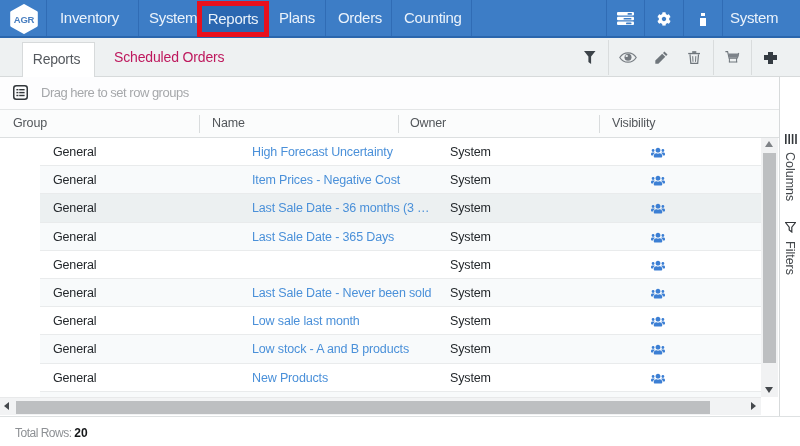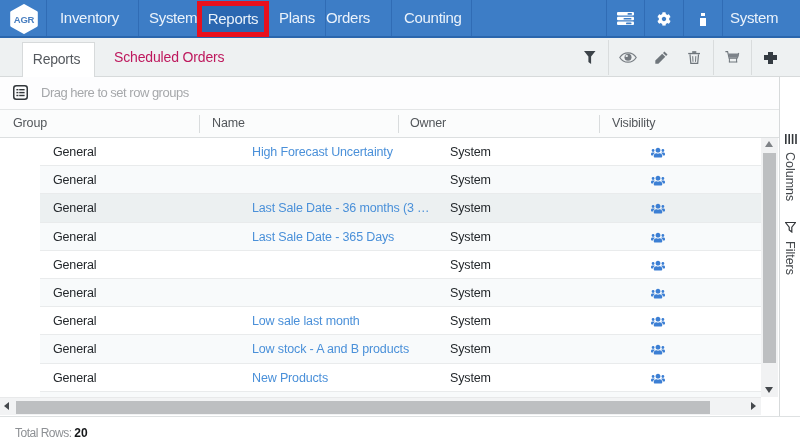--- a/index.html
+++ b/index.html
@@ -85,21 +85,21 @@
     </svg>
     <div class="navsep" style="left:46px;"></div>
     <div class="navtxt" style="left:60px; font-weight:normal;">Inventory</div>
     <div class="navsep" style="left:138px;"></div>
     <div class="navtxt" style="left:149px;">System</div>
     <div id="redbox">
         <span>Reports</span>
       </div>
     <div class="navtxt" style="left:279px;">Plans</div>
     <div class="navsep" style="left:325px;"></div>
-    <div class="navtxt" style="left:326px;">Orders</div>
+    <div class="navtxt" style="left:338px;">Orders</div>
     <div class="navsep" style="left:391px;"></div>
     <div class="navtxt" style="left:404px;">Counting</div>
     <div class="navsep" style="left:471px;"></div>
     <div class="navsep" style="left:606px;"></div>
     <svg class="navicon" style="left:617px; top:12px;" width="17" height="13" viewBox="0 0 17 13">
       <rect x="0" y="0" width="17" height="3.4" rx="1" fill="#fff"></rect>
       <rect x="0" y="4.8" width="17" height="3.4" rx="1" fill="#fff"></rect>
       <rect x="0" y="9.6" width="17" height="3.4" rx="1" fill="#fff"></rect>
       <rect x="10.5" y="1.1" width="4.5" height="1.7" rx="0.85" fill="#3d7dc6"></rect>
       <rect x="6.5" y="5.9" width="8" height="1.7" rx="0.85" fill="#3d7dc6"></rect>
@@ -181,20 +181,21 @@
       <div class="row">
         <div class="cell c1">General</div>
         <div class="cell c2">High Forecast Uncertainty</div>
         <div class="cell c3">System</div>
         <svg style="position:absolute; left:611px; top:9px;" width="14" height="11.2" viewBox="0 0 640 512">
           <path fill="#3c7fd4" d="M96 224c35.3 0 64-28.7 64-64s-28.7-64-64-64-64 28.7-64 64 28.7 64 64 64zm448 0c35.3 0 64-28.7 64-64s-28.7-64-64-64-64 28.7-64 64 28.7 64 64 64zm32 32h-64c-17.6 0-33.5 7.1-45.1 18.6 40.3 22.1 68.9 62 75.1 109.4h66c17.7 0 32-14.3 32-32v-32c0-35.3-28.7-64-64-64zm-256 0c61.9 0 112-50.1 112-112S381.9 32 320 32 208 82.1 208 144s50.1 112 112 112zm76.8 32h-8.3c-20.8 10-43.9 16-68.5 16s-47.6-6-68.5-16h-8.3C179.6 288 128 339.6 128 403.2V432c0 26.5 21.5 48 48 48h288c26.5 0 48-21.5 48-48v-28.8c0-63.6-51.6-115.2-115.2-115.2zm-223.7-13.4C161.5 263.1 145.6 256 128 256H64c-35.3 0-64 28.7-64 64v32c0 17.7 14.3 32 32 32h65.9c6.3-47.4 34.9-87.3 75.2-109.4z"></path>
         </svg>
       </div>
       <div class="row even">
         <div class="cell c1">General</div>
+        <div class="cell c2">Item Prices - Negative Cost</div>
         <div class="cell c3">System</div>
         <svg style="position:absolute; left:611px; top:9px;" width="14" height="11.2" viewBox="0 0 640 512">
           <path fill="#3c7fd4" d="M96 224c35.3 0 64-28.7 64-64s-28.7-64-64-64-64 28.7-64 64 28.7 64 64 64zm448 0c35.3 0 64-28.7 64-64s-28.7-64-64-64-64 28.7-64 64 28.7 64 64 64zm32 32h-64c-17.6 0-33.5 7.1-45.1 18.6 40.3 22.1 68.9 62 75.1 109.4h66c17.7 0 32-14.3 32-32v-32c0-35.3-28.7-64-64-64zm-256 0c61.9 0 112-50.1 112-112S381.9 32 320 32 208 82.1 208 144s50.1 112 112 112zm76.8 32h-8.3c-20.8 10-43.9 16-68.5 16s-47.6-6-68.5-16h-8.3C179.6 288 128 339.6 128 403.2V432c0 26.5 21.5 48 48 48h288c26.5 0 48-21.5 48-48v-28.8c0-63.6-51.6-115.2-115.2-115.2zm-223.7-13.4C161.5 263.1 145.6 256 128 256H64c-35.3 0-64 28.7-64 64v32c0 17.7 14.3 32 32 32h65.9c6.3-47.4 34.9-87.3 75.2-109.4z"></path>
         </svg>
       </div>
       <div class="row hov">
         <div class="cell c1">General</div>
         <div class="cell c2">Last Sale Date - 36 months (3 years)</div>
         <div class="cell c3">System</div>
         <svg style="position:absolute; left:611px; top:9px;" width="14" height="11.2" viewBox="0 0 640 512">
@@ -211,20 +212,21 @@
       </div>
       <div class="row">
         <div class="cell c1">General</div>
         <div class="cell c3">System</div>
         <svg style="position:absolute; left:611px; top:9px;" width="14" height="11.2" viewBox="0 0 640 512">
           <path fill="#3c7fd4" d="M96 224c35.3 0 64-28.7 64-64s-28.7-64-64-64-64 28.7-64 64 28.7 64 64 64zm448 0c35.3 0 64-28.7 64-64s-28.7-64-64-64-64 28.7-64 64 28.7 64 64 64zm32 32h-64c-17.6 0-33.5 7.1-45.1 18.6 40.3 22.1 68.9 62 75.1 109.4h66c17.7 0 32-14.3 32-32v-32c0-35.3-28.7-64-64-64zm-256 0c61.9 0 112-50.1 112-112S381.9 32 320 32 208 82.1 208 144s50.1 112 112 112zm76.8 32h-8.3c-20.8 10-43.9 16-68.5 16s-47.6-6-68.5-16h-8.3C179.6 288 128 339.6 128 403.2V432c0 26.5 21.5 48 48 48h288c26.5 0 48-21.5 48-48v-28.8c0-63.6-51.6-115.2-115.2-115.2zm-223.7-13.4C161.5 263.1 145.6 256 128 256H64c-35.3 0-64 28.7-64 64v32c0 17.7 14.3 32 32 32h65.9c6.3-47.4 34.9-87.3 75.2-109.4z"></path>
         </svg>
       </div>
       <div class="row even">
         <div class="cell c1">General</div>
+        <div class="cell c2">Last Sale Date - Never been sold</div>
         <div class="cell c3">System</div>
         <svg style="position:absolute; left:611px; top:9px;" width="14" height="11.2" viewBox="0 0 640 512">
           <path fill="#3c7fd4" d="M96 224c35.3 0 64-28.7 64-64s-28.7-64-64-64-64 28.7-64 64 28.7 64 64 64zm448 0c35.3 0 64-28.7 64-64s-28.7-64-64-64-64 28.7-64 64 28.7 64 64 64zm32 32h-64c-17.6 0-33.5 7.1-45.1 18.6 40.3 22.1 68.9 62 75.1 109.4h66c17.7 0 32-14.3 32-32v-32c0-35.3-28.7-64-64-64zm-256 0c61.9 0 112-50.1 112-112S381.9 32 320 32 208 82.1 208 144s50.1 112 112 112zm76.8 32h-8.3c-20.8 10-43.9 16-68.5 16s-47.6-6-68.5-16h-8.3C179.6 288 128 339.6 128 403.2V432c0 26.5 21.5 48 48 48h288c26.5 0 48-21.5 48-48v-28.8c0-63.6-51.6-115.2-115.2-115.2zm-223.7-13.4C161.5 263.1 145.6 256 128 256H64c-35.3 0-64 28.7-64 64v32c0 17.7 14.3 32 32 32h65.9c6.3-47.4 34.9-87.3 75.2-109.4z"></path>
         </svg>
       </div>
       <div class="row">
         <div class="cell c1">General</div>
         <div class="cell c2">Low sale last month</div>
         <div class="cell c3">System</div>
         <svg style="position:absolute; left:611px; top:9px;" width="14" height="11.2" viewBox="0 0 640 512">

